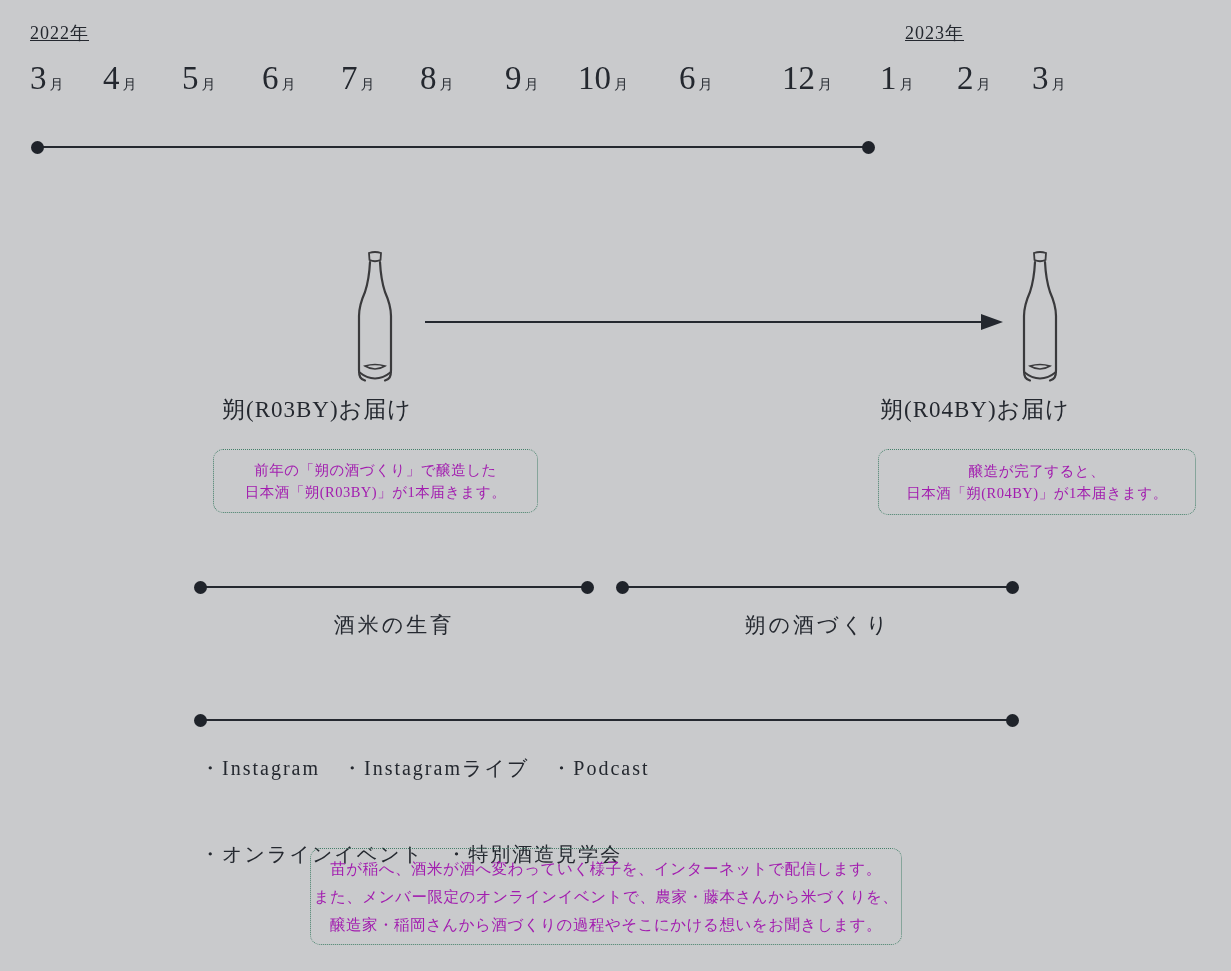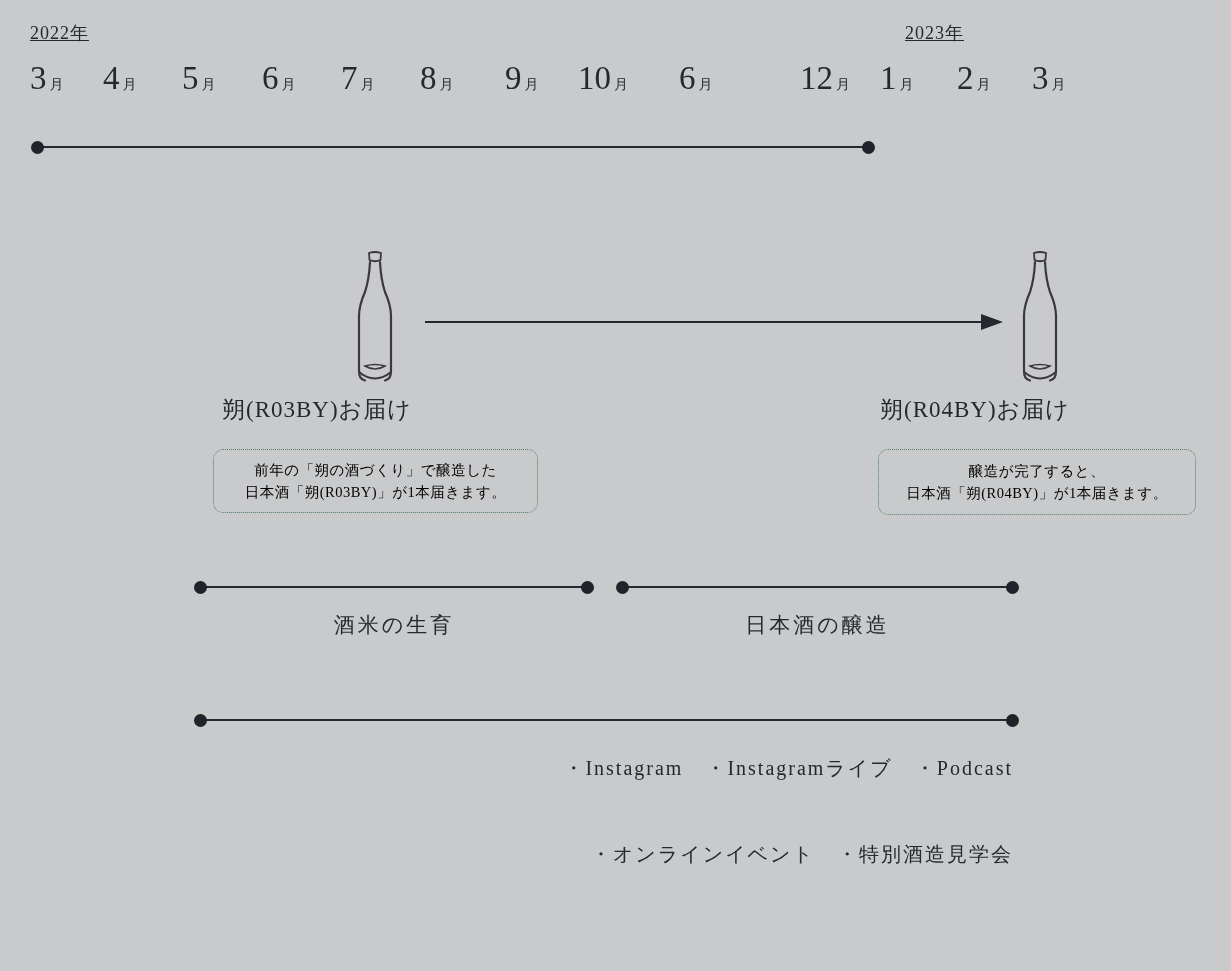--- a/index.html
+++ b/index.html
@@ -18,21 +18,21 @@
   .year-2022 { left: 30px; }
   .year-2023 { left: 905px; }
 
   
   .month { position: absolute; top: 60px; white-space: nowrap; }
   .mn { font-size: 33px; }
   .mu { font-size: 14px; margin-left: 3px; }
   .m0  { left: 30px;  } .m1  { left: 103px; } .m2  { left: 182px; }
   .m3  { left: 262px; } .m4  { left: 341px; } .m5  { left: 420px; }
   .m6  { left: 497px; margin-left: 8px; } .m7  { left: 578px; } .m8  { left: 679px; }
-  .m9  { left: 800px; } .m10 { left: 880px; } .m11 { left: 957px; }
+  .m9  { left: 782px; } .m10 { left: 880px; } .m11 { left: 957px; }
   .m12 { left: 1032px; }
 
   
   .tline { position: absolute; height: 2px; background: #24282f; }
   .dot {
     position: absolute; width: 13px; height: 13px; border-radius: 50%;
     background: #1f232a; top: -5.5px;
   }
   .dot.start { left: -6px; }
   .dot.end   { right: -6px; }
@@ -56,33 +56,33 @@
   
   .delivery-title { position: absolute; text-align: left; font-size: 23px; letter-spacing: 1px; }
   .dt-left  { left: 222px; top: 394px; width: 320px; }
   .dt-right { left: 880px; top: 394px; width: 320px; }
 
   
   .note {
     position: absolute;
     border: 1.5px dotted #44806a;
     border-radius: 10px;
-    color: #000000;
+    color: #a21caf;
     text-align: center;
     display: flex; flex-direction: column; justify-content: center;
     font-size: 14.5px; line-height: 22px;
     letter-spacing: 0.5px;
     box-sizing: border-box;
   }
   .note-left   { left: 213px; top: 449px; width: 325px; height: 64px; }
   .note-right  { left: 878px; top: 449px; width: 318px; height: 66px; }
   .note-bottom { left: 310px; top: 848px; width: 592px; height: 97px; font-size: 15.5px; line-height: 28px; }
 
   
-  .bullets { position: absolute; left: 200px; width: 813px; text-align: right; font-size: 20px; letter-spacing: 2px; }
+  .bullets { position: absolute; left: 200px; width: 813px; text-align: left; font-size: 20px; letter-spacing: 2px; }
   .bul1 { top: 755px; }
   .bul2 { top: 841px; }
 </style>
 </head>
 <body>
 
 <div class="canvas">
 
   <div class="year year-2022">2022年</div>
   <div class="year year-2023">2023年</div>
@@ -139,23 +139,28 @@
 
   <div class="tline t2a">
     <span class="dot start"></span>
     <span class="dot end"></span>
   </div>
   <div class="tline t2b">
     <span class="dot start"></span>
     <span class="dot end"></span>
   </div>
   <div class="caption cap-rice">酒米の生育</div>
-  <div class="caption cap-brew">日本酒の醸造</div>
+  <div class="caption cap-brew">朔の酒づくり</div>
 
   <div class="tline t3">
     <span class="dot start"></span>
     <span class="dot end"></span>
   </div>
   <div class="bullets bul1">・Instagram　・Instagramライブ　・Podcast</div>
   <div class="bullets bul2">・オンラインイベント　・特別酒造見学会</div>
 
+  <div class="note note-bottom">
+    <div>苗が稲へ、酒米が酒へ変わっていく様子を、インターネットで配信します。</div>
+    <div>また、メンバー限定のオンラインイベントで、農家・藤本さんから米づくりを、</div>
+    <div>醸造家・稲岡さんから酒づくりの過程やそこにかける想いをお聞きします。</div>
+  </div>
 
 </div>
 
 </body></html>

